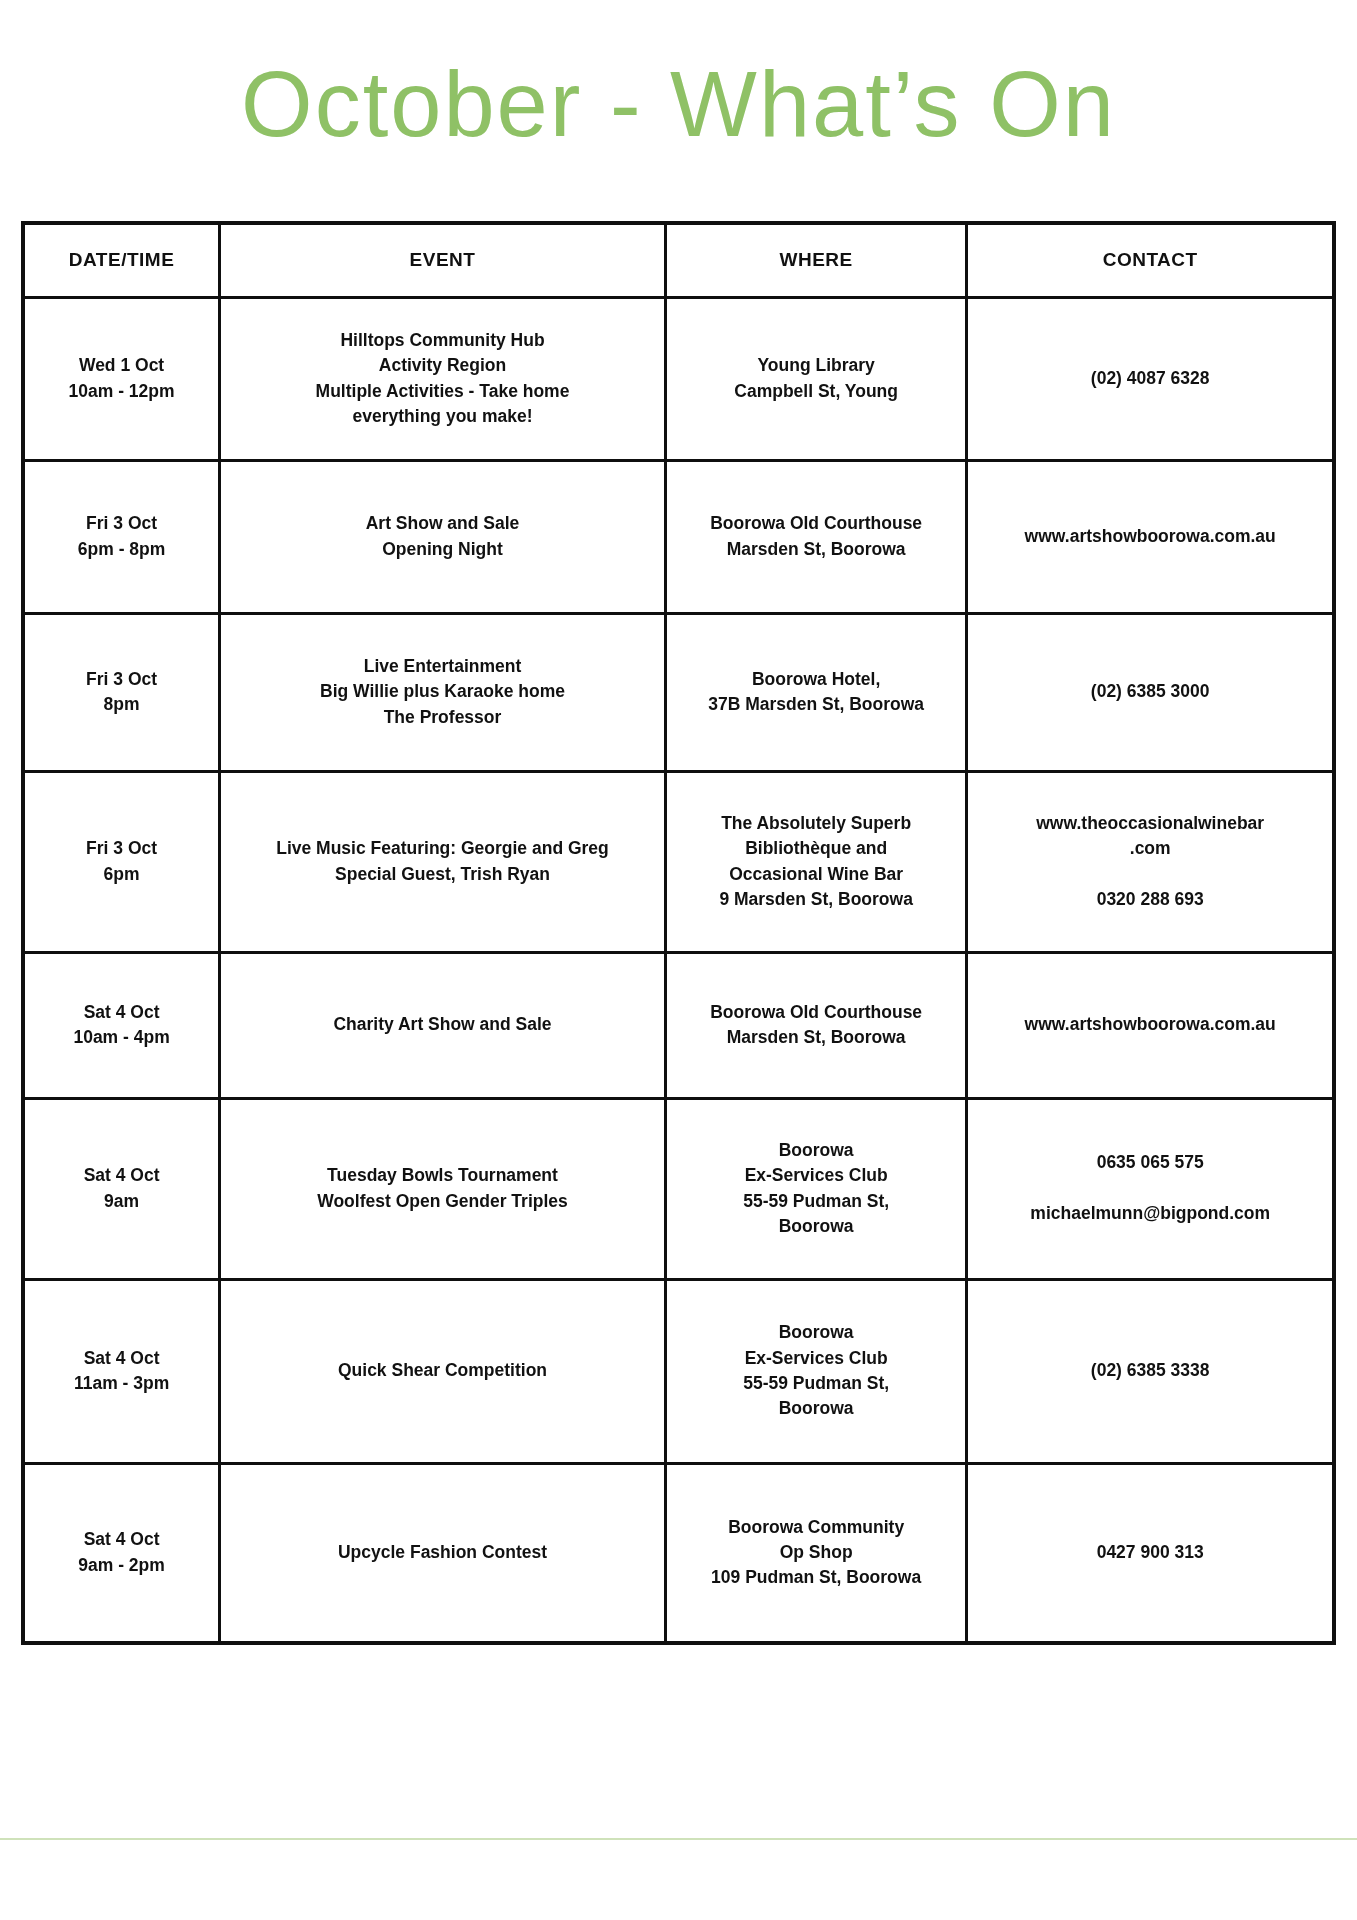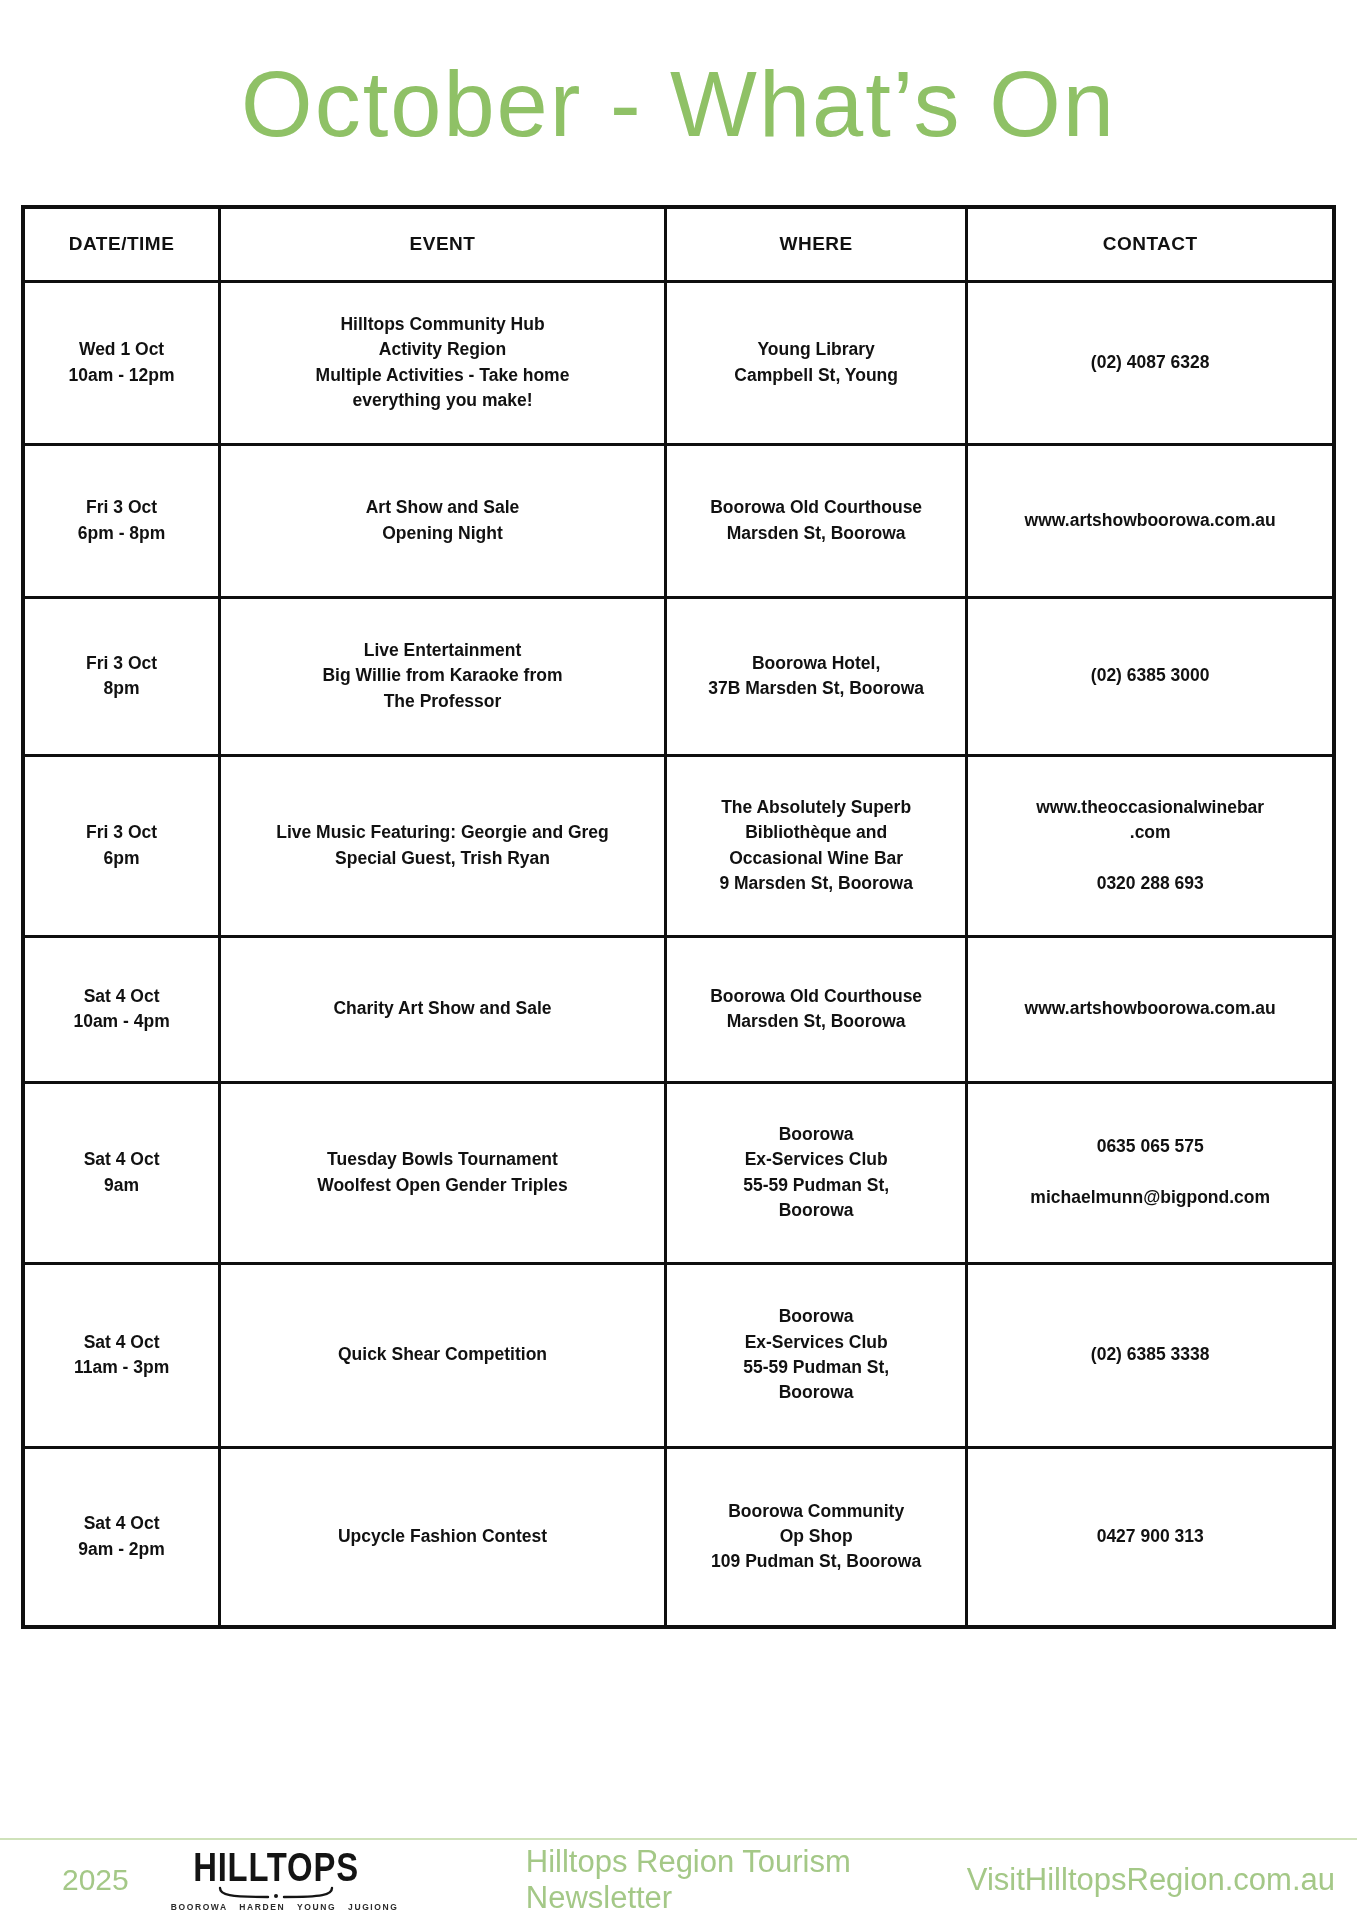--- a/index.html
+++ b/index.html
@@ -15,21 +15,21 @@
   .title {
     padding-top: 52px;
     text-align: center;
     font-size: 92px;
     font-weight: 300;
     letter-spacing: 2px;
     color: #8fc166;
     font-family: "Liberation Sans", sans-serif;
   }
   .events-table {
-    margin: 48px 21px 0 21px;
+    margin: 64px 21px 0 21px;
     width: 1315px;
     border-collapse: collapse;
     table-layout: fixed;
     border: 4px solid #0f0f0f;
   }
   .events-table col.c-dt { width: 15%; }
   .events-table col.c-ev { width: 34%; }
   .events-table col.c-wh { width: 23%; }
   .events-table col.c-ct { width: 28%; }
   .events-table th, .events-table td {
@@ -160,21 +160,21 @@
         <td>Art Show and Sale
 Opening Night</td>
         <td>Boorowa Old Courthouse
 Marsden St, Boorowa</td>
         <td>www.artshowboorowa.com.au</td>
       </tr>
       <tr class="r3">
         <td>Fri 3 Oct
 8pm</td>
         <td>Live Entertainment
-Big Willie from Karaoke from
+Big Willie plus Karaoke home
 The Professor</td>
         <td>Boorowa Hotel,
 37B Marsden St, Boorowa</td>
         <td>(02) 6385 3000</td>
       </tr>
       <tr class="r4">
         <td>Fri 3 Oct
 6pm</td>
         <td>Live Music Featuring: Georgie and Greg
 Special Guest, Trish Ryan</td>
@@ -225,30 +225,14 @@
         <td>Boorowa Community
 Op Shop
 109 Pudman St, Boorowa</td>
         <td>0427 900 313</td>
       </tr>
     </tbody>
   </table>
 
   <div class="footer-divider"></div>
 
-  <div class="footer">
-    <div class="footer-year">2025</div>
-
-    <div class="logo">
-      <div class="logo-word">HILLTOPS</div>
-      <svg class="logo-brace" width="120" height="14" viewBox="0 0 120 14">
-        <path d="M4,2 C4,9 14,11 52,11" fill="none" stroke="#141414" stroke-width="2.4" stroke-linecap="round"></path>
-        <circle cx="60" cy="10" r="2" fill="#141414"></circle>
-        <path d="M116,2 C116,9 106,11 68,11" fill="none" stroke="#141414" stroke-width="2.4" stroke-linecap="round"></path>
-      </svg>
-      <div class="logo-towns">BOOROWA   HARDEN   YOUNG   JUGIONG</div>
-    </div>
-
-    <div class="footer-newsletter">Hilltops Region Tourism Newsletter</div>
-    <div class="footer-site">VisitHilltopsRegion.com.au</div>
-  </div>
 
 </div>
 
 </body></html>

